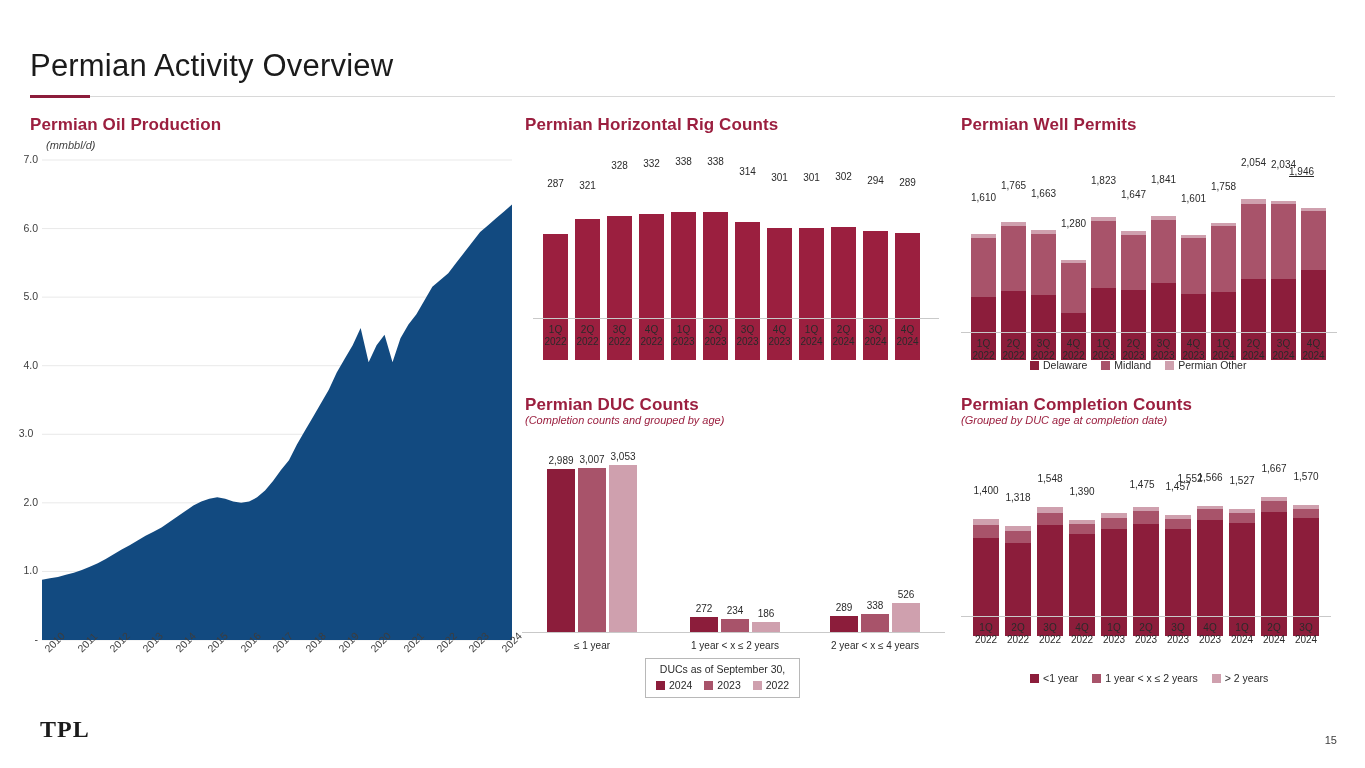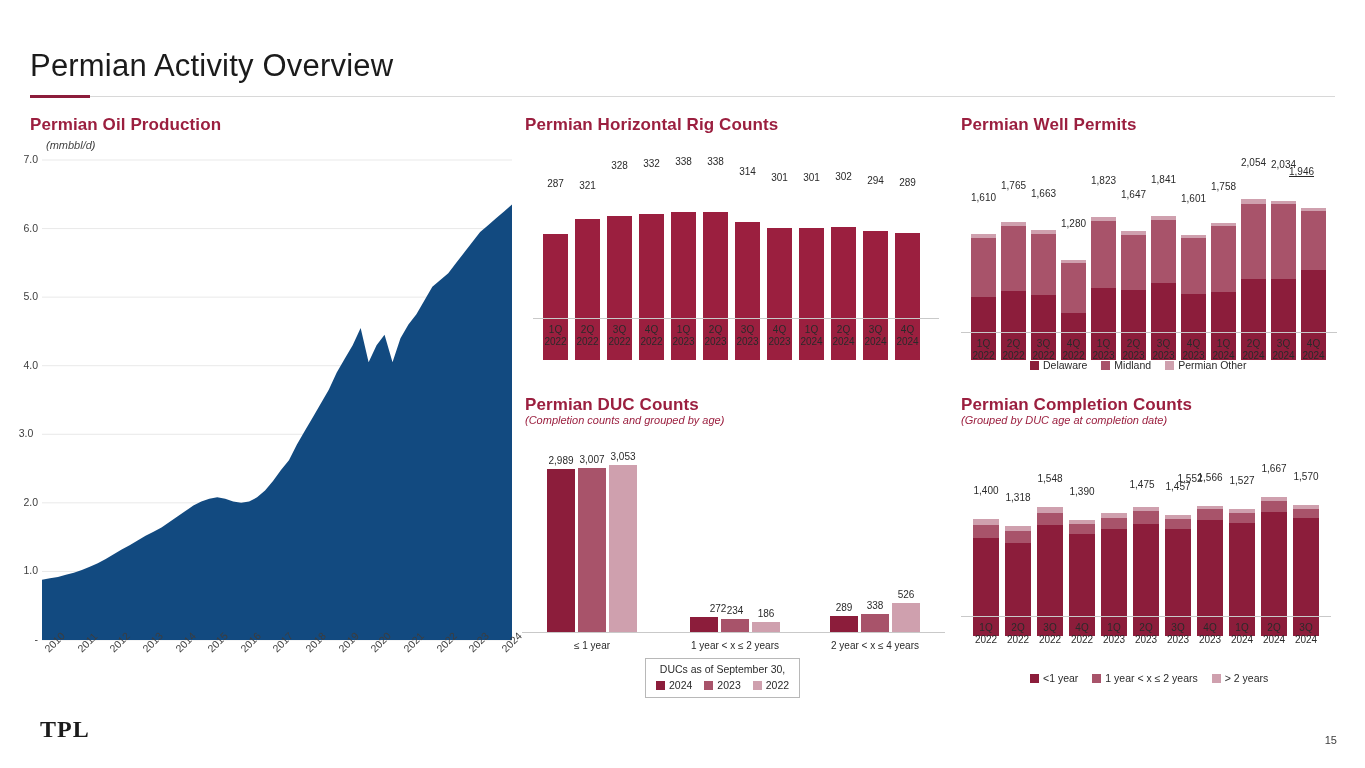--- a/index.html
+++ b/index.html
@@ -298,21 +298,21 @@
         <div class="seg" style="height: 164.018px; background: rgb(168, 83, 106);"></div>
       </div>
       <div class="barlabel" style="left: 47px; width: 40px; top: 1.98182px;">3,007</div>
       <div class="bargroup" style="left: 84px; width: 28px; height: 180px; bottom: 0px;">
         <div class="seg" style="height: 166.527px; background: rgb(207, 160, 174);"></div>
       </div>
       <div class="barlabel" style="left: 78px; width: 40px; top: -0.527273px;">3,053</div>
       <div class="bargroup" style="left: 165px; width: 28px; height: 180px; bottom: 0px;">
         <div class="seg" style="height: 14.8364px; background: rgb(140, 29, 59);"></div>
       </div>
-      <div class="barlabel" style="left: 173px; width: 40px; top: 151.164px;">272</div>
+      <div class="barlabel" style="left: 159px; width: 40px; top: 151.164px;">272</div>
       <div class="bargroup" style="left: 196px; width: 28px; height: 180px; bottom: 0px;">
         <div class="seg" style="height: 12.7636px; background: rgb(168, 83, 106);"></div>
       </div>
       <div class="barlabel" style="left: 190px; width: 40px; top: 153.236px;">234</div>
       <div class="bargroup" style="left: 227px; width: 28px; height: 180px; bottom: 0px;">
         <div class="seg" style="height: 10.1455px; background: rgb(207, 160, 174);"></div>
       </div>
       <div class="barlabel" style="left: 221px; width: 40px; top: 155.855px;">186</div>
       <div class="bargroup" style="left: 305px; width: 28px; height: 180px; bottom: 0px;">
         <div class="seg" style="height: 15.7636px; background: rgb(140, 29, 59);"></div>

